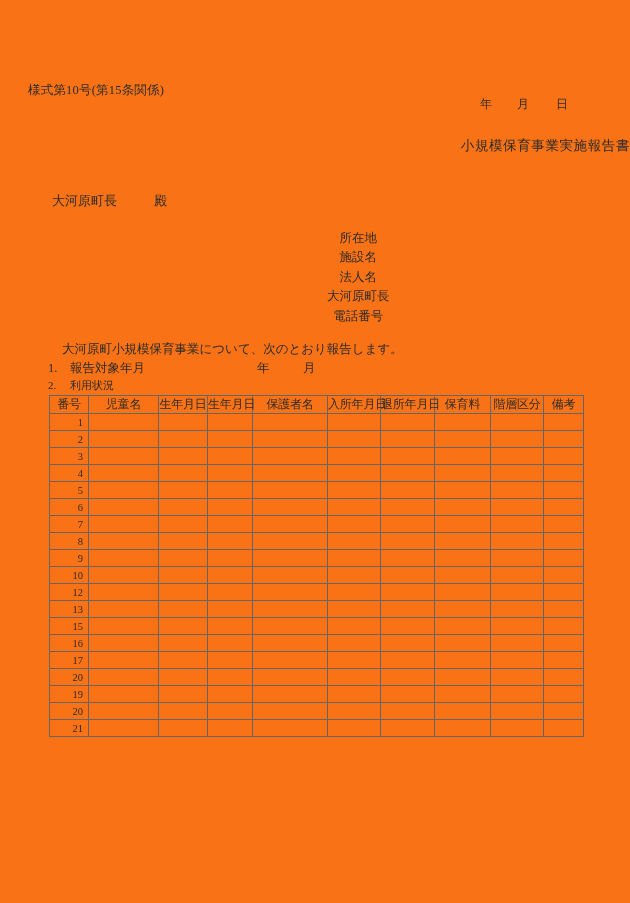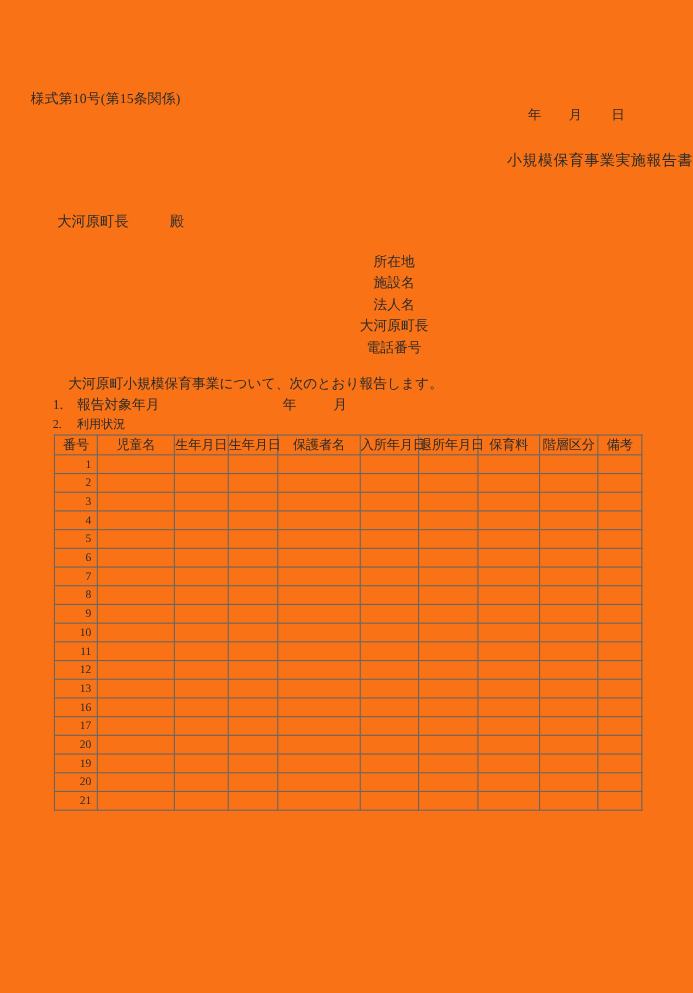--- a/index.html
+++ b/index.html
@@ -312,45 +312,45 @@
           <td></td>
           <td></td>
           <td></td>
           <td></td>
           <td></td>
           <td></td>
           <td></td>
           <td></td>
         </tr>
         <tr>
-          <td class="rownum">11</td>
-          <td></td>
-          <td></td>
-          <td></td>
-          <td></td>
-          <td></td>
-          <td></td>
-          <td></td>
-          <td></td>
-          <td></td>
-        </tr>
-        <tr>
           <td class="rownum">12</td>
           <td></td>
           <td></td>
           <td></td>
           <td></td>
           <td></td>
           <td></td>
           <td></td>
           <td></td>
           <td></td>
         </tr>
         <tr>
           <td class="rownum">13</td>
+          <td></td>
+          <td></td>
+          <td></td>
+          <td></td>
+          <td></td>
+          <td></td>
+          <td></td>
+          <td></td>
+          <td></td>
+        </tr>
+        <tr>
+          <td class="rownum">15</td>
           <td></td>
           <td></td>
           <td></td>
           <td></td>
           <td></td>
           <td></td>
           <td></td>
           <td></td>
           <td></td>
         </tr>

